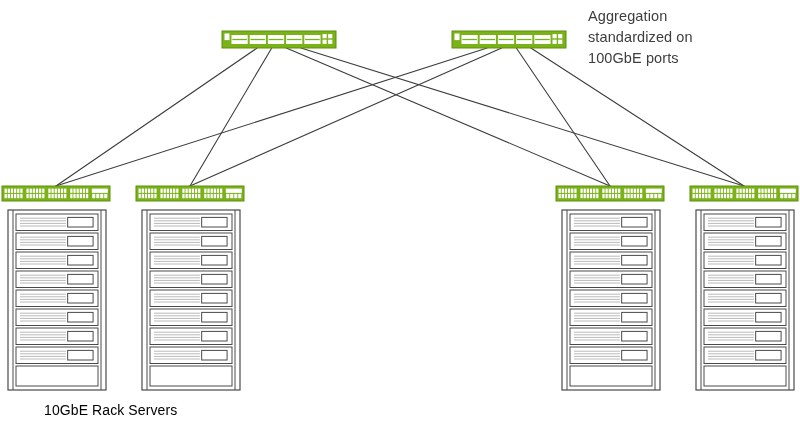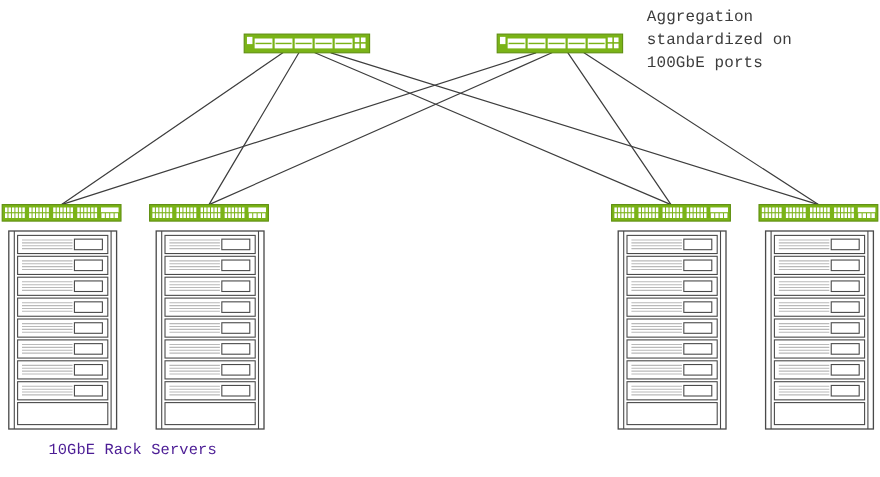--- a/index.html
+++ b/index.html
@@ -13,21 +13,20 @@
     height: 434px;
     position: relative;
     overflow: hidden;
     color: #3b3b3b;
   }
   #diagram-root {
     position: absolute;
     inset: 0;
     width: 800px;
     height: 388px;
-    font-family: Liberation Mono, monospace;
   }
   svg.canvas {
     position: absolute;
     top: 0;
     left: 0;
     width: 800px;
     height: 434px;
     display: block;
   }
   .annotation-text {
@@ -37,21 +36,21 @@
     width: 210px;
     font-size: 14.5px;
     line-height: 21px;
     color: #3d3d3d;
     white-space: pre-line;
     letter-spacing: 0.1px;
   }
   .rack-caption {
     position: absolute;
     font-size: 14px;
-    color: #4c1d95;
+    color: #000000;
     letter-spacing: 0.1px;
     white-space: nowrap;
   }
   .caption-left  { left: 44px;  top: 402px; }
   .caption-right { left: 612px; top: 402px; }
 </style>
 </head>
 <body>
 
 <div id="diagram-root">

